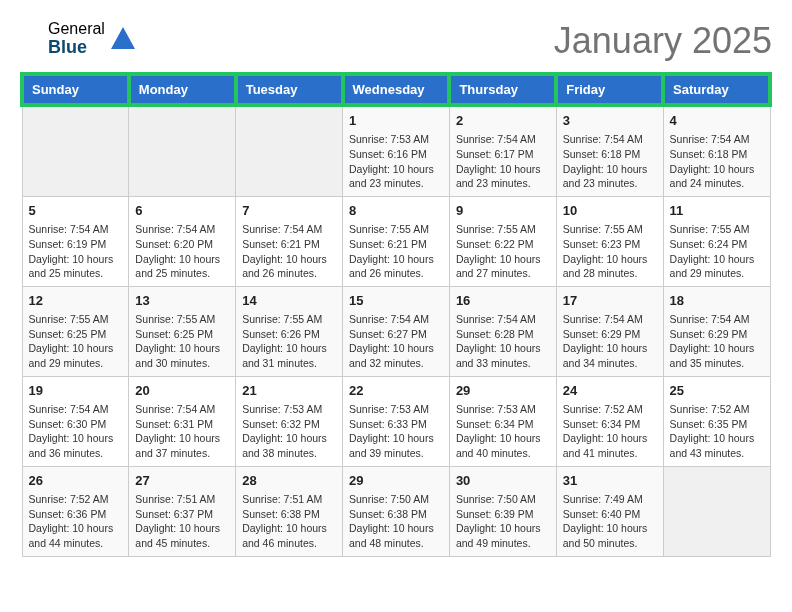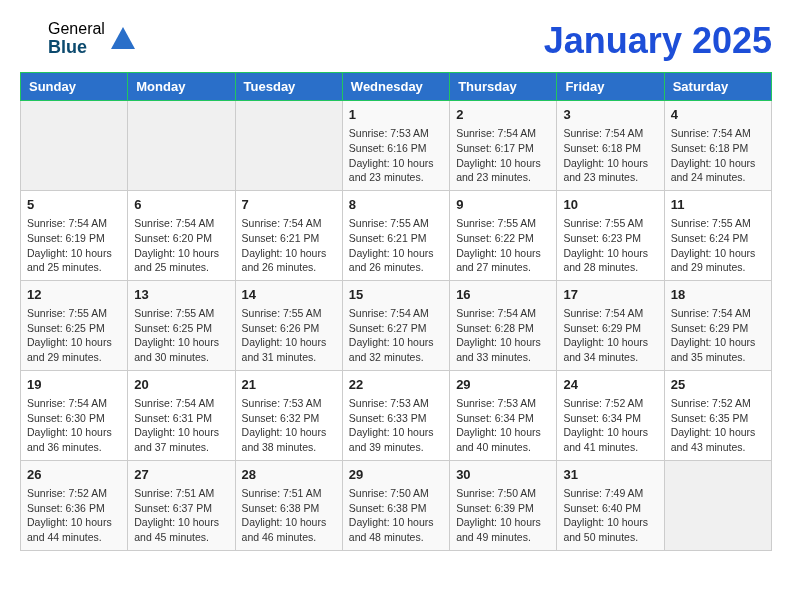--- a/index.html
+++ b/index.html
@@ -34,41 +34,41 @@
     .logo-icon {
       width: 28px;
       height: 28px;
       margin-left: 4px;
     }
     .title-block {
       text-align: right;
     }
     .month-title {
       font-size: 36px;
-      font-weight: bold;
-      color: #1d4ed8;
+      font-weight: normal;
+      color: #737373;
       margin-left: 39px;
     }
     .subtitle {
       font-size: 16px;
       color: #555;
     }
     table {
       width: 100%;
       border-collapse: collapse;
       font-size: 11px;
     }
     thead tr th {
       background-color: #2a6fc9;
       color: #fff;
       text-align: left;
       padding: 6px 8px;
       font-size: 13px;
       font-weight: bold;
-      border: 1px solid #22c55e;
+      border: 4px solid #22c55e;
     }
     tbody tr td {
       vertical-align: top;
       padding: 5px 6px;
       border: 1px solid #ccc;
       min-height: 80px;
       width: 14.28%;
       color: #333;
       line-height: 1.4;
     }

